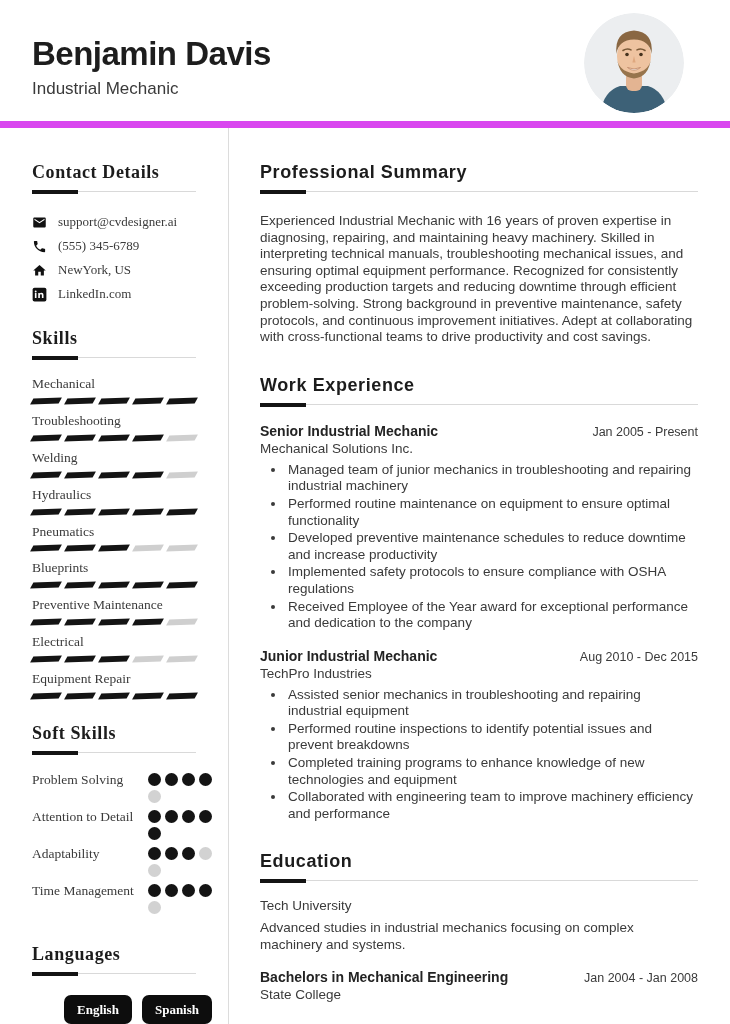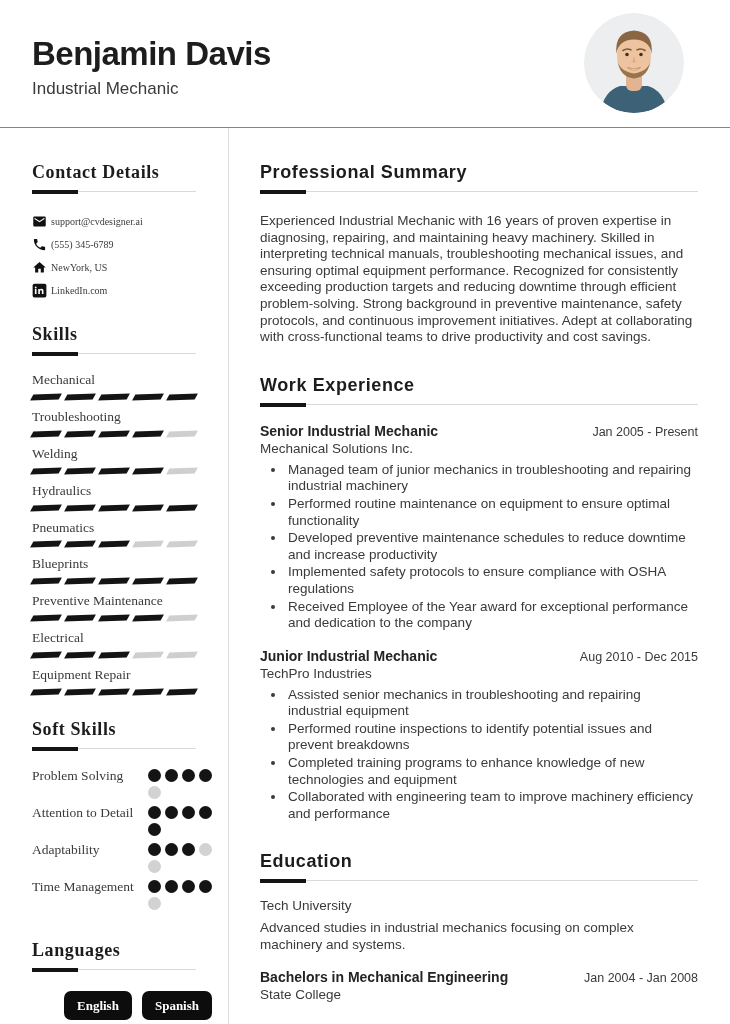--- a/index.html
+++ b/index.html
@@ -1,40 +1,40 @@
 <!DOCTYPE html>
 <html><head>
 <meta charset="utf-8">
 <style>
   * { box-sizing: border-box; }
   html,body { margin:0; padding:0; background:#f2f2f2; }
   body { font-family:"Liberation Sans", sans-serif; color:#3a3a3a; }
   .page { width:730px; height:1024px; background:#ffffff; margin:0 auto; overflow:hidden; position:relative; }
 
   
-  .hdr { height:128px; padding:36px 32px 16px 32px; border-bottom:1px solid #d946ef; position:relative; }
+  .hdr { height:128px; padding:36px 32px 16px 32px; border-bottom:7px solid #d946ef; position:relative; }
   .hdr h1 { margin:0; font-size:33px; line-height:1.1; font-weight:700; color:#1d1d1d; letter-spacing:-0.5px; }
   .hdr .subtitle { margin-top:7px; font-size:17px; color:#3a3a3a; }
   .avatar { position:absolute; top:13px; right:46px; width:100px; height:100px; border-radius:50%; overflow:hidden; }
   .avatar svg { display:block; width:100%; height:100%; }
 
   
   .columns { display:flex; height:896px; }
   .col-left { width:229px; flex:none; border-right:1px solid #dcdcdc; padding:34px 32px 0 32px;font-family:Liberation Serif, serif; }
   .col-right { flex:1; padding:34px 32px 0 31px; }
 
   
   .sec h2 { margin:0; font-size:18px; font-weight:700; color:#1c1c1c; letter-spacing:0.6px; }
   .rule { position:relative; height:4px; margin-top:7px; }
   .rule::before { content:""; position:absolute; left:0; right:0; top:1px; height:1px; background:#d9d9d9; }
   .rule::after { content:""; position:absolute; left:0; top:0; width:46px; height:4px; background:#141414; }
 
   
   .contact-list { margin-top:20px; }
-  .contact-row { display:flex; align-items:center; gap:4px; margin-bottom:8px; font-size:10px; color:#3a3a3a; min-height:15px; }
+  .contact-row { display:flex; align-items:center; gap:11px; margin-bottom:8px; font-size:13px; color:#3a3a3a; min-height:15px; }
   .cicon { width:15px; height:15px; flex:none; color:#111; }
   .cicon svg { display:block; width:15px; height:15px; }
 
   
   .sec-skills { margin-top:26px; }
   .skills-list { margin-top:16px; }
   .skill { margin-bottom:9px; }
   .skill-label { font-size:13.5px; color:#3a3a3a; line-height:1.25; }
   .skill-bar { display:flex; gap:6px; margin-top:5px; }
   .seg { flex:1; height:6px; background:#cfcfcf; transform:skewX(-30deg) rotate(-2deg); }

